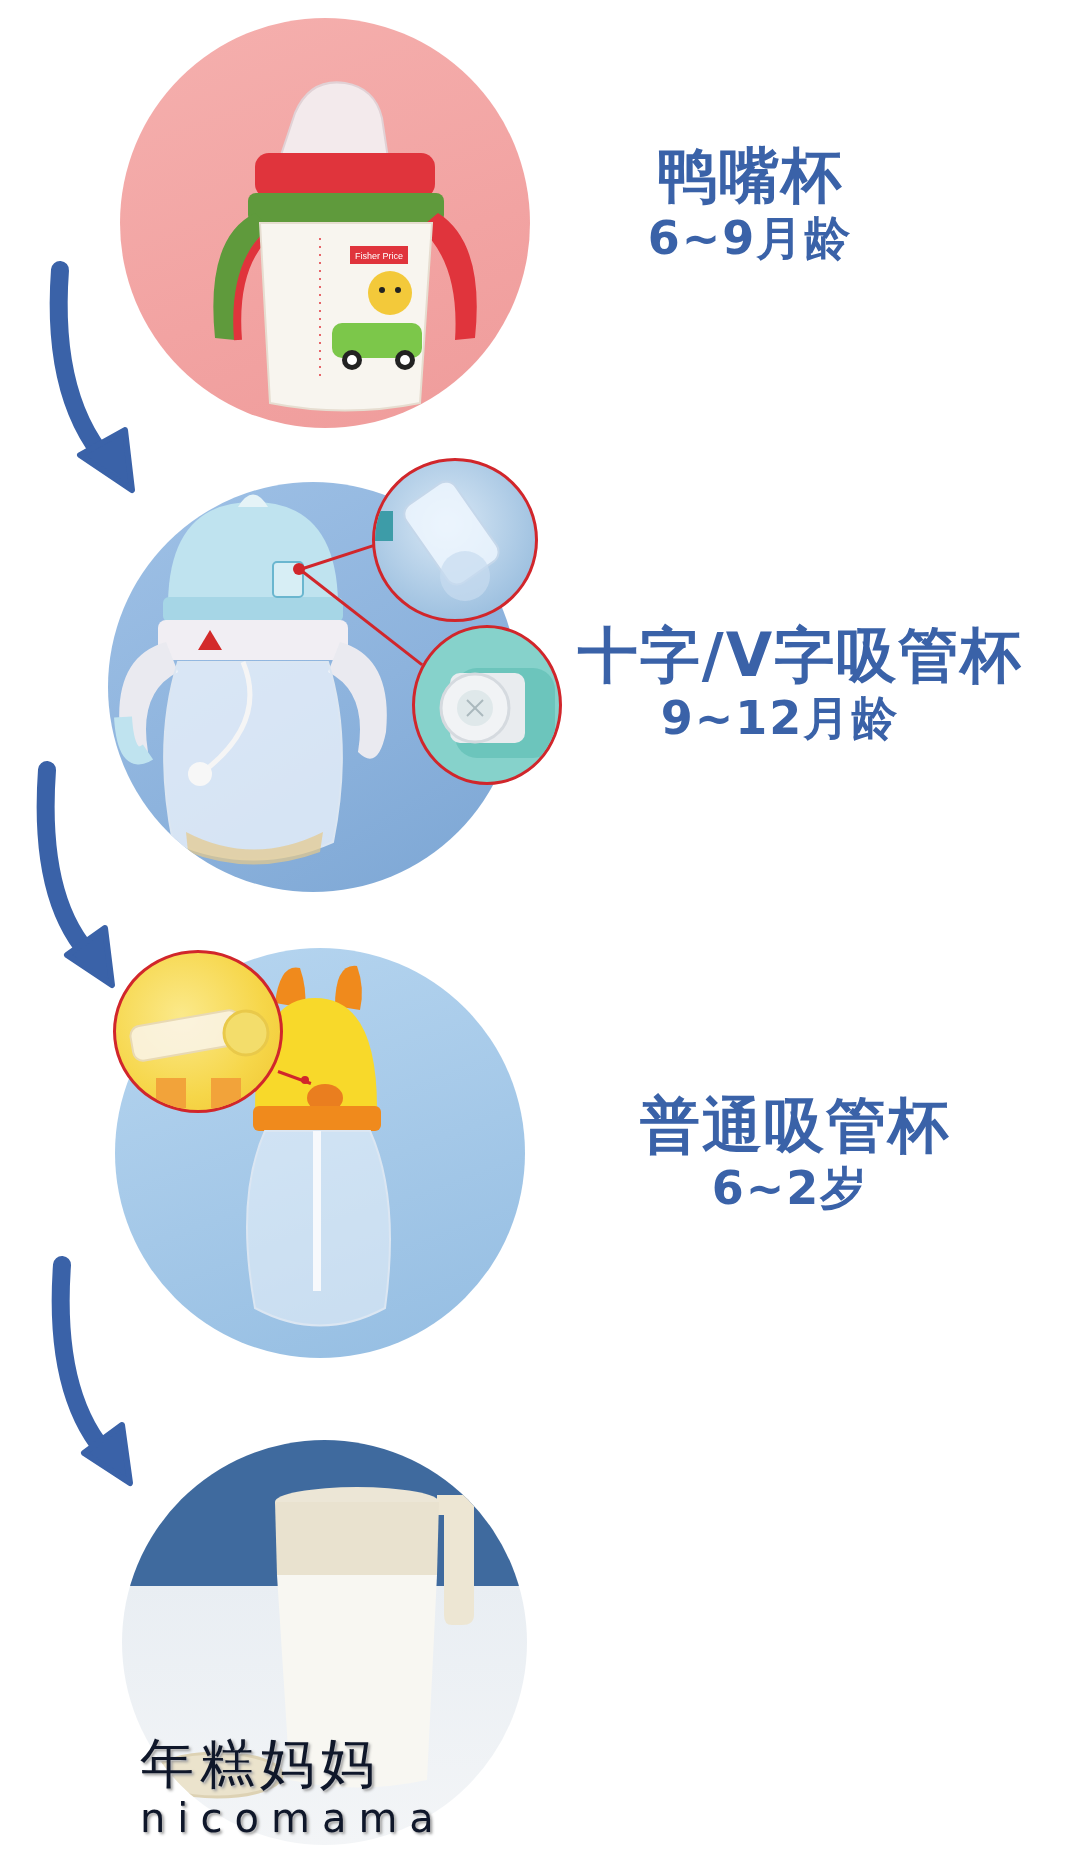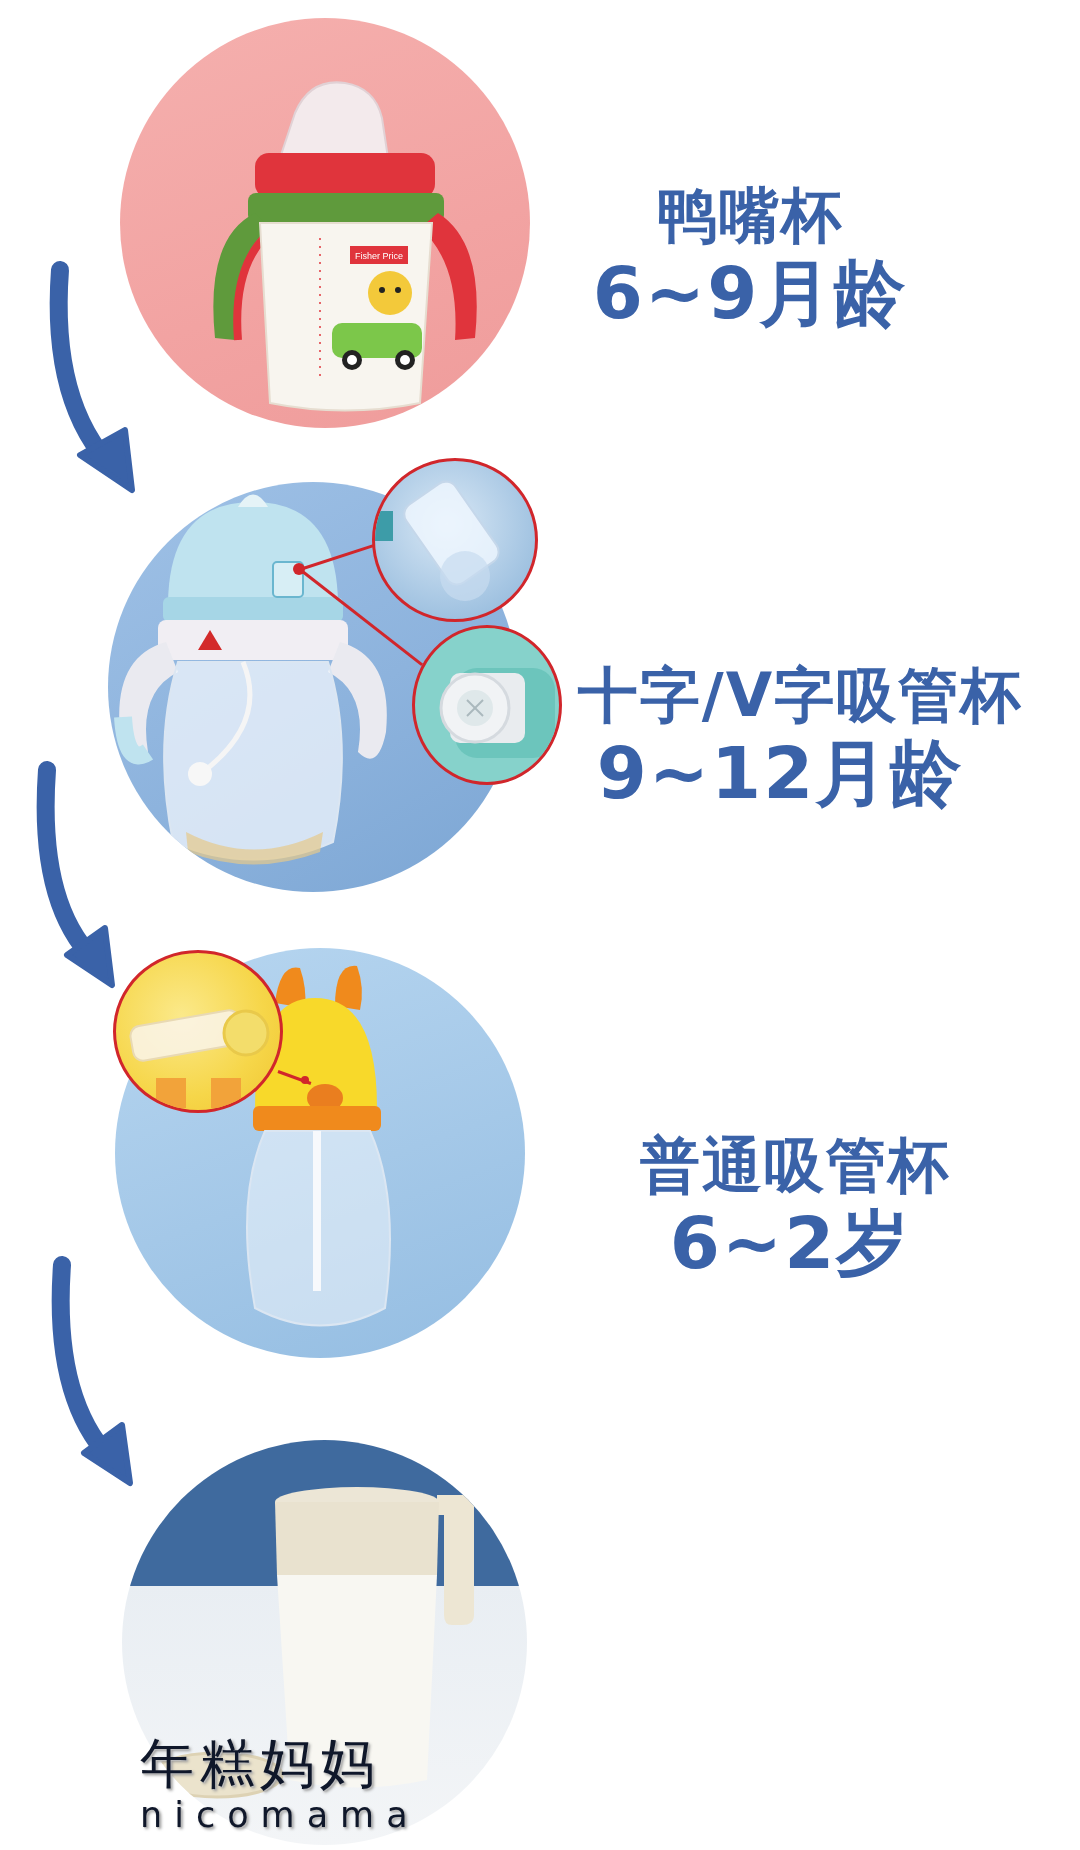--- a/index.html
+++ b/index.html
@@ -1,21 +1,21 @@
 <!DOCTYPE html>
 <html><head>
 <meta charset="utf-8">
 <style>
   html,body{margin:0;padding:0;background:#ffffff;}
   body{width:1080px;height:1850px;position:relative;overflow:hidden;font-family:"DejaVu Sans","Liberation Sans",sans-serif;}
   .abs{position:absolute;}
   .circle{position:absolute;border-radius:50%;overflow:hidden;}
   .label{position:absolute;color:#3A62A8;font-weight:bold;text-align:center;line-height:1.18;letter-spacing:2px;}
-  .label .l1{display:block;font-size:60px;margin-top:40px;}
-  .label .l2{display:block;font-size:72px;}
+  .label .l1{display:block;font-size:60px;}
+  .label .l2{display:block;font-size:46px;}
   .inset{position:absolute;border-radius:50%;border:3px solid #d1262b;overflow:hidden;box-sizing:border-box;}
   .leader{position:absolute;height:3px;background:#d1262b;transform-origin:0 50%;}
   .dot{position:absolute;width:12px;height:12px;border-radius:50%;background:#d1262b;}
   .wm{position:absolute;color:#0f172a;text-shadow:1px 1px 0 #bbb,2px 2px 3px #999;font-family:"DejaVu Sans",sans-serif;}
 </style>
 </head>
 <body>
 
 <div class="circle" style="left:120px;top:18px;width:410px;height:410px;background:linear-gradient(160deg,#f5b0ae 0%,#f2a3a2 60%,#ef9c9b 100%);">
   <svg width="410" height="410" viewBox="0 0 410 410">
@@ -155,13 +155,13 @@
     <path d="M153 62 L317 62 L315 135 L155 135 Z" fill="#e9e2cf"></path>
     <path d="M155 135 L315 135 L305 340 Q235 355 168 340 Z" fill="#f8f7f2"></path>
 
     <ellipse cx="95" cy="335" rx="65" ry="22" fill="#ebe3cc" stroke="#ddd2b4" stroke-width="3"></ellipse>
   </svg>
 </div>
 <div class="label" style="left:660px;top:1555px;width:260px;">
 </div>
 
 <div class="wm" style="left:140px;top:1728px;font-size:54px;letter-spacing:6px;">年糕妈妈</div>
-<div class="wm" style="left:140px;top:1795px;font-size:35px;letter-spacing:12px;">nicomama</div>
+<div class="wm" style="left:140px;top:1795px;font-size:40px;letter-spacing:12px;">nicomama</div>
 
 </body></html>

